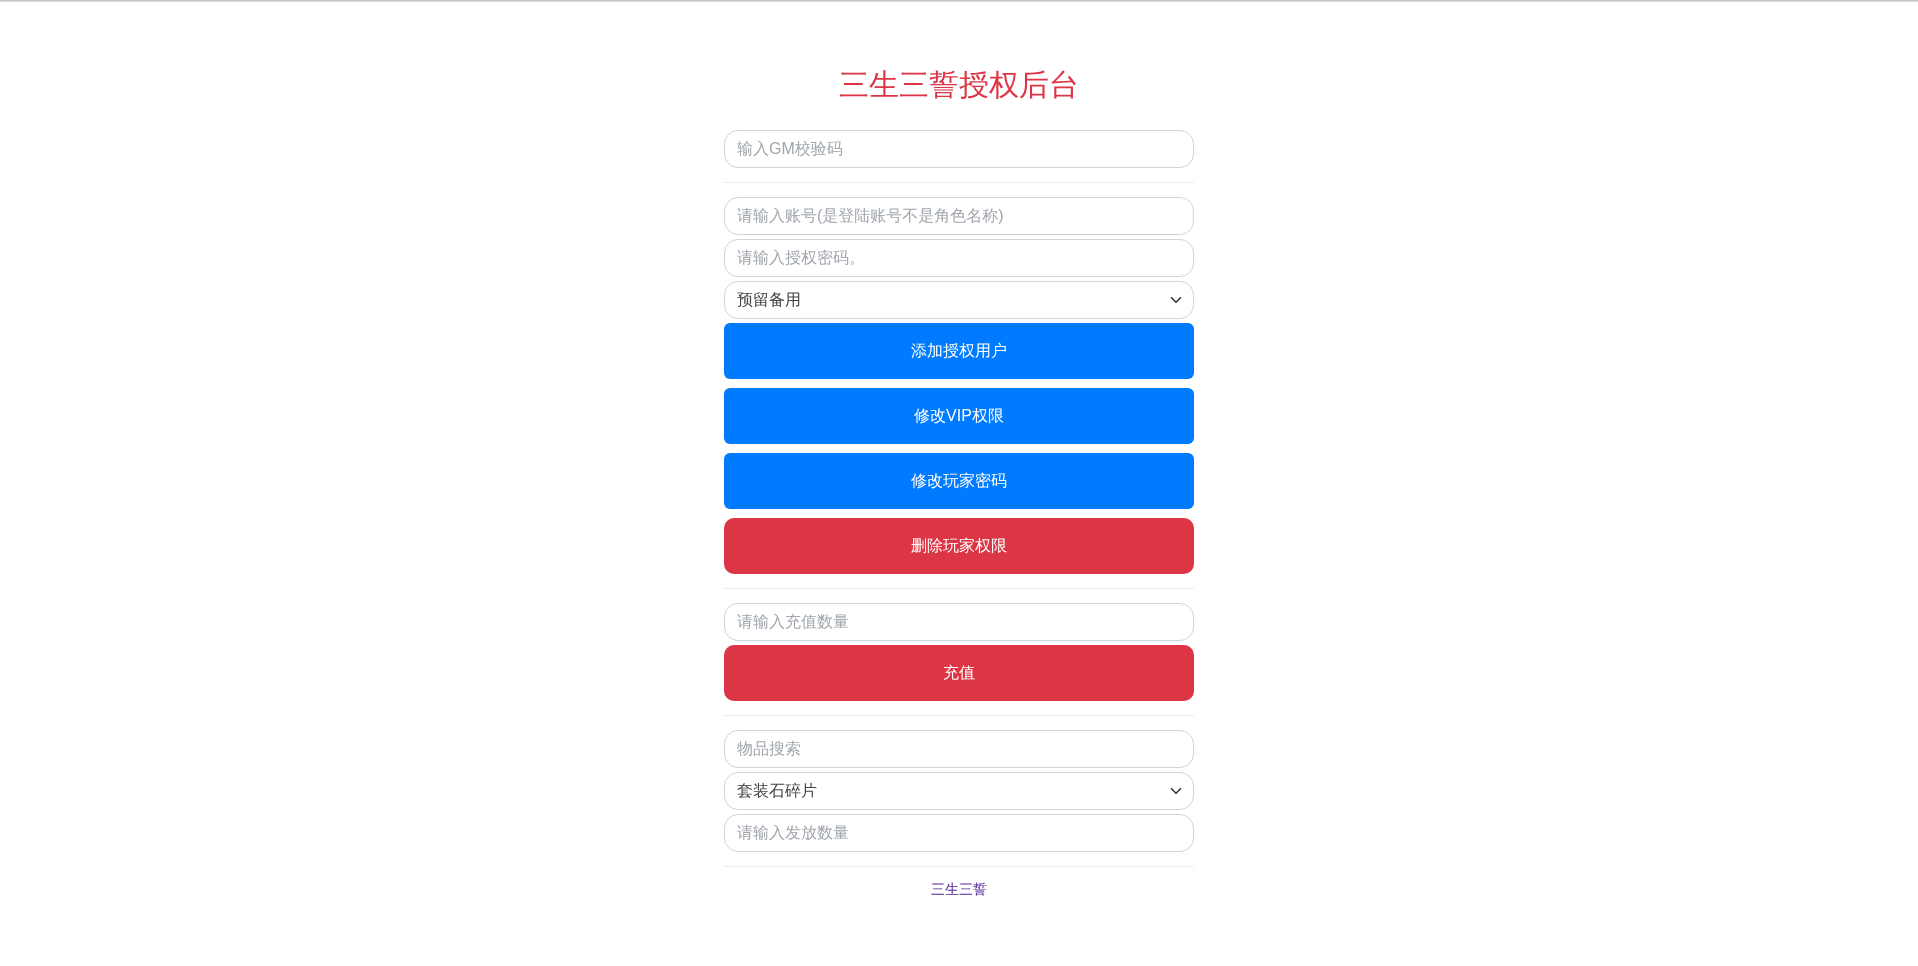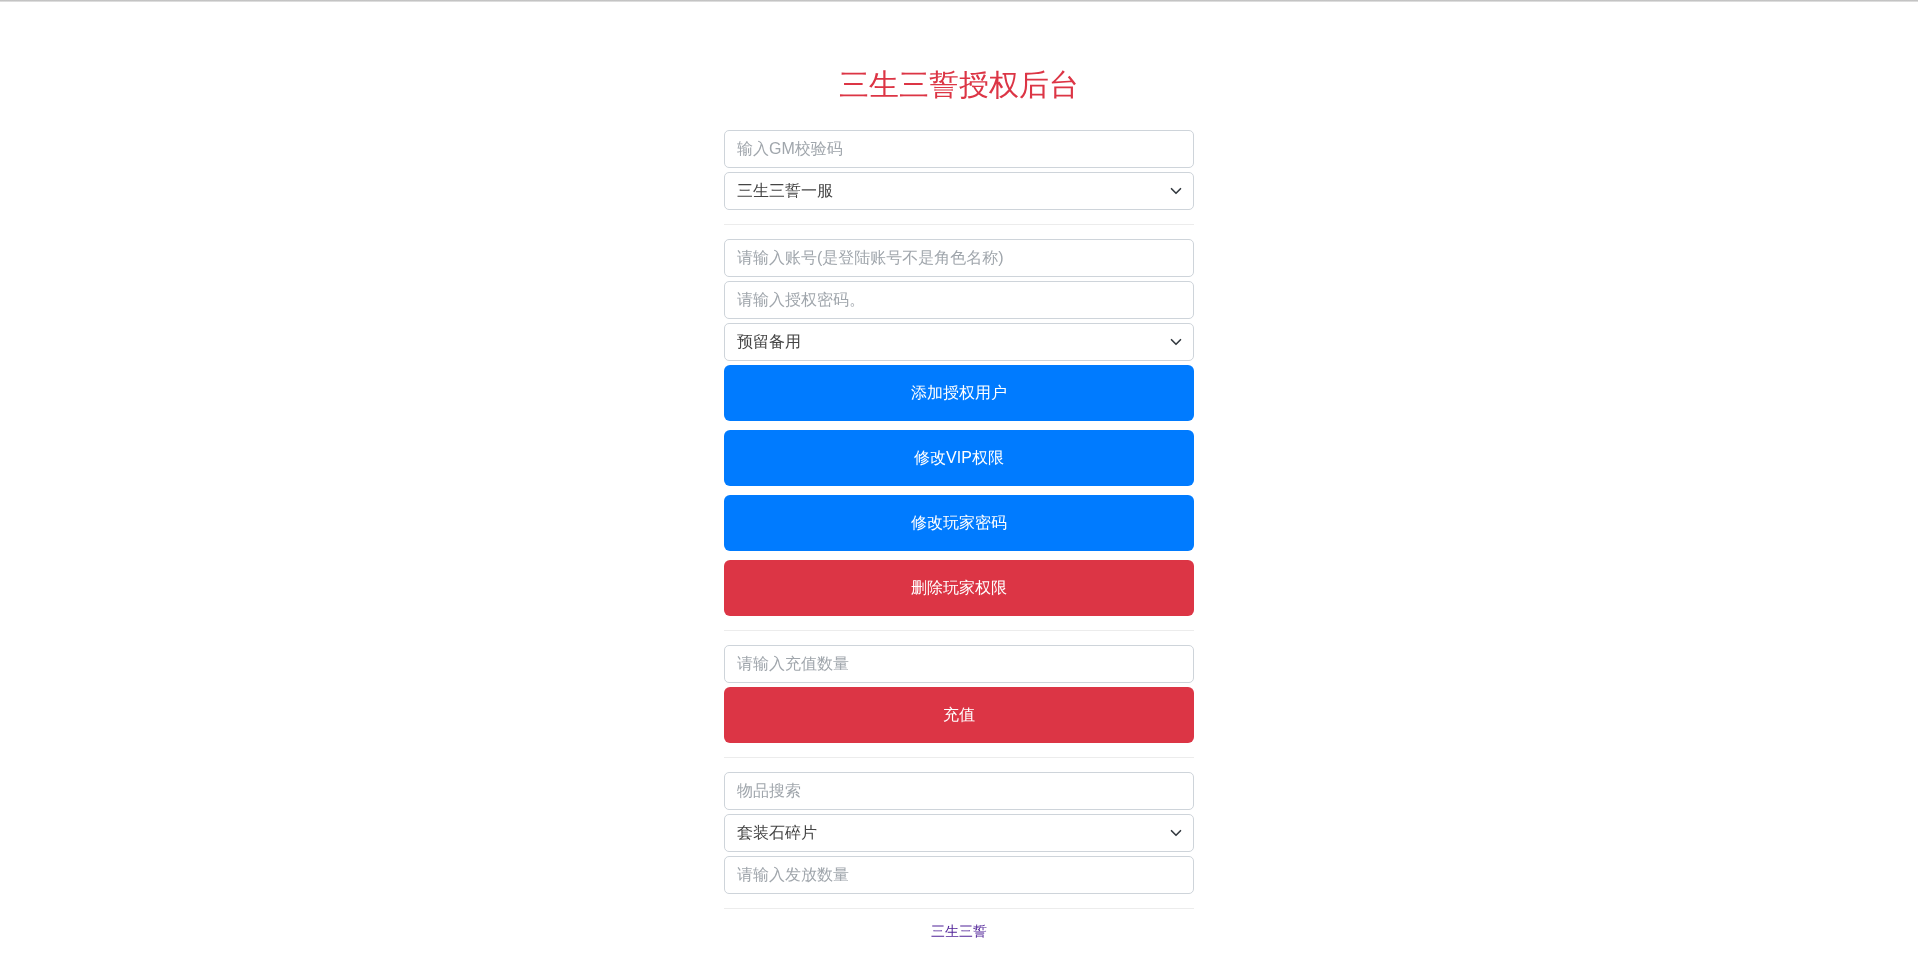--- a/index.html
+++ b/index.html
@@ -37,21 +37,21 @@
   .form-control, .form-select {
     display: block;
     width: 100%;
     height: 38px;
     padding: 6px 12px;
     font-size: 16px;
     line-height: 1.5;
     color: #444444;
     background: #ffffff;
     border: 1px solid #ced4da;
-    border-radius: 5px;
+    border-radius: 14px;
     margin-bottom: 4px;
     outline: none;
   }
   .form-control::placeholder { color: #a0a6ac; opacity: 1; }
   .select-wrap { position: relative; margin-bottom: 4px; }
   .select-wrap .form-select {
     margin-bottom: 0;
     -webkit-appearance: none;
     -moz-appearance: none;
     appearance: none;
@@ -74,21 +74,21 @@
     border: none;
     border-radius: 6px;
     color: #ffffff;
     font-size: 16px;
     font-family: inherit;
     margin: 1px 0 9px 0;
     cursor: pointer;
     text-align: center;
   }
   .btn-primary { background: #007bff; }
-  .btn-danger  { background: #dc3545; }
+  .btn-danger  { background: #dc3545; border-radius: 10px; }
   hr.divider {
     border: none;
     border-top: 1px solid #ececec;
     margin: 14px 0;
   }
   .footer {
     text-align: center;
     color: #4c1d95;
     font-size: 14px;
     margin-top: 10px;
@@ -99,28 +99,20 @@
 <body>
 
 <div class="top-edge"></div>
 
 <div class="container">
 
   <h2 class="page-title">三生三誓授权后台</h2>
 
   <input class="form-control" type="text" placeholder="输入GM校验码" style="">
 
-  <div class="select-wrap">
-    <select class="form-select">
-      <option>三生三誓一服</option>
-    </select>
-    <svg class="chevron" viewBox="0 0 16 16" fill="none" stroke="#343a40" stroke-width="2.2" stroke-linecap="round" stroke-linejoin="round">
-      <polyline points="2,5 8,11 14,5"></polyline>
-    </svg>
-  </div>
 
   <hr class="divider">
 
   <input class="form-control" type="text" placeholder="请输入账号(是登陆账号不是角色名称)" style="">
 
   <input class="form-control" type="text" placeholder="请输入授权密码。" style="">
 
   <div class="select-wrap">
     <select class="form-select">
       <option>预留备用</option>

